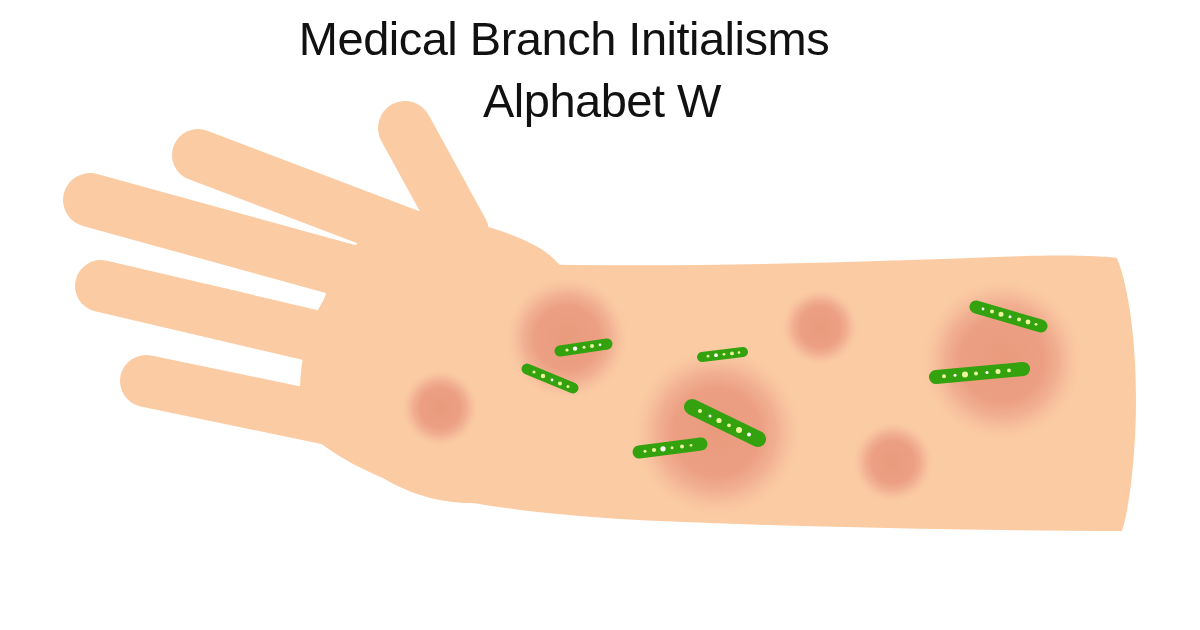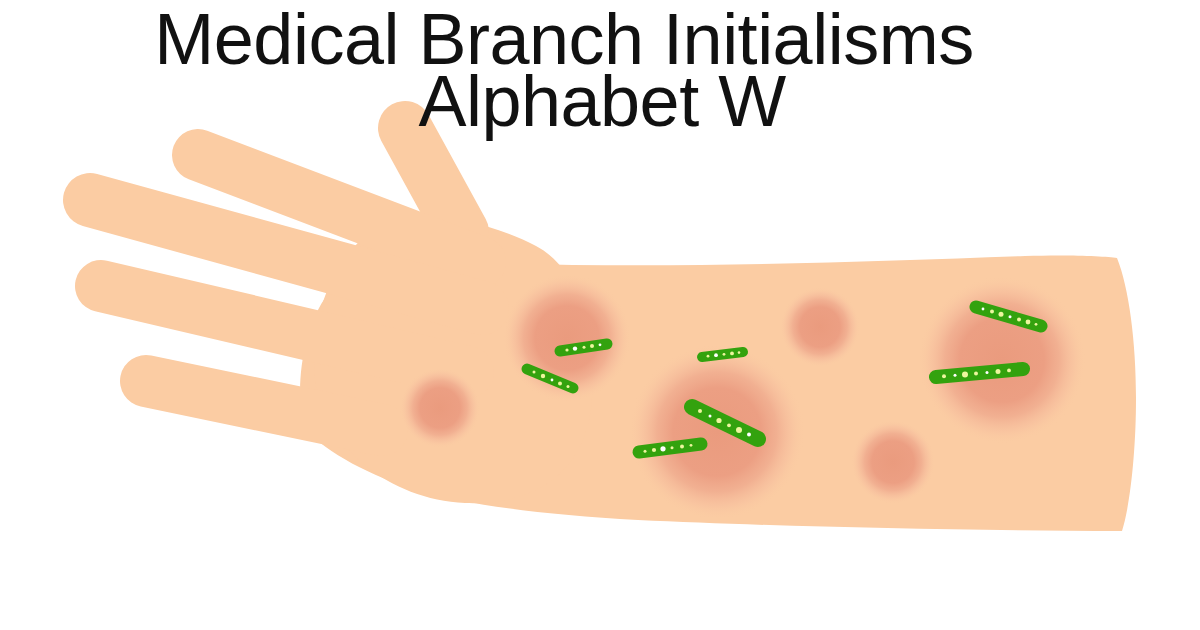--- a/index.html
+++ b/index.html
@@ -8,21 +8,21 @@
     width:1200px;height:630px;
     background:#ffffff;
     overflow:hidden;
     font-family:"Liberation Sans","DejaVu Sans",sans-serif;
   }
   .art{position:absolute;left:0;top:0;width:1200px;height:630px;}
   .title{
     position:absolute;left:0;top:8px;width:1200px;
     text-align:center;
     color:#111111;
-    font-size:72px;
+    font-size:47px;
     line-height:62px;
     letter-spacing:-0.5px;
     font-weight:400;
   }
   .title .t1{transform:translateX(-36px);}
   .title .t2{transform:translateX(2px);}
 </style>
 </head>
 <body>
 

